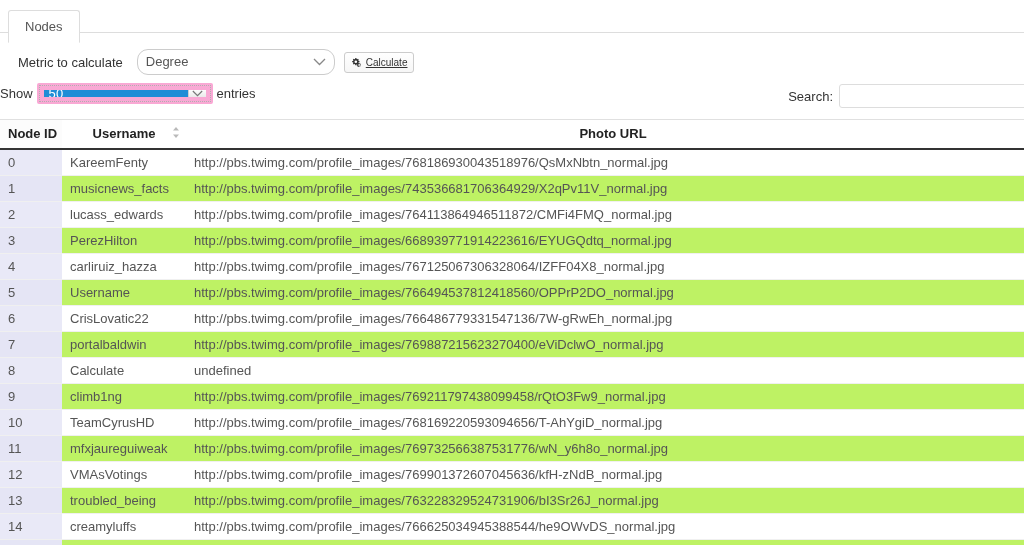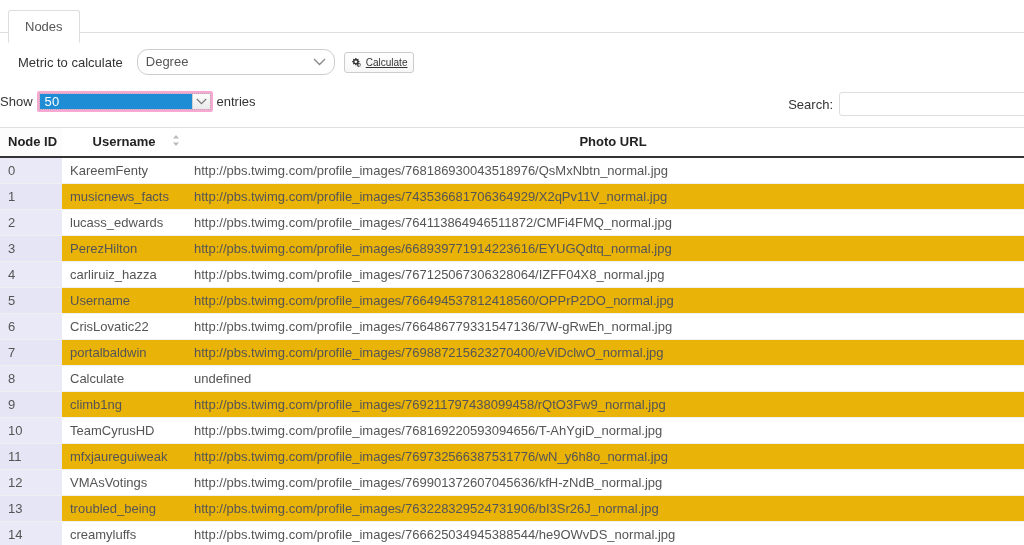--- a/index.html
+++ b/index.html
@@ -100,36 +100,36 @@
     cursor: pointer;
     white-space: nowrap;
     text-decoration: underline;
   }
   .calc-btn svg { display: block; }
 
   
   .table-controls {
     position: relative;
     height: 36px;
-    margin-top: 16px;
+    margin-top: 8px;
   }
   .dt-length {
     position: absolute;
     left: 0;
     top: 0;
     display: flex;
     align-items: center;
     font-size: 13px;
     color: #333;
   }
   .dt-length .lbl { padding: 0 4px; }
   .length-select {
     width: 176px;
     height: 21px;
-    border: 3px solid #f9a8d4;
+    border: 7px solid #f9a8d4;
     border-radius: 2px;
     background: #fff;
     position: relative;
     outline: 1px dotted #b0b0b0;
     outline-offset: -3px;
     display: flex;
     align-items: stretch;
     cursor: pointer;
     overflow: hidden;
   }
@@ -206,21 +206,21 @@
   }
   table.dt tbody td {
     padding: 5px 8px;
     color: #555;
     border-bottom: 1px solid #f0f0f0;
     white-space: nowrap;
     overflow: hidden;
     text-overflow: clip;
   }
   table.dt tbody tr.even td { background: #ffffff; }
-  table.dt tbody tr.odd  td { background: #eab308; }
+  table.dt tbody tr.odd  td { background: #bef264; }
   table.dt tbody tr.even td.sorted { background: #e9e9f7; }
   table.dt tbody tr.odd  td.sorted { background: #e5e5f5; }
   table.dt thead th.sorted { background: #fcfcfc; }
 
   .col-id  { width: 62px; }
   .col-user{ width: 124px; }
   .col-url { width: 854px; }
 
   td.col-id  { color: #555; }
   td.col-user{ color: #666; }

